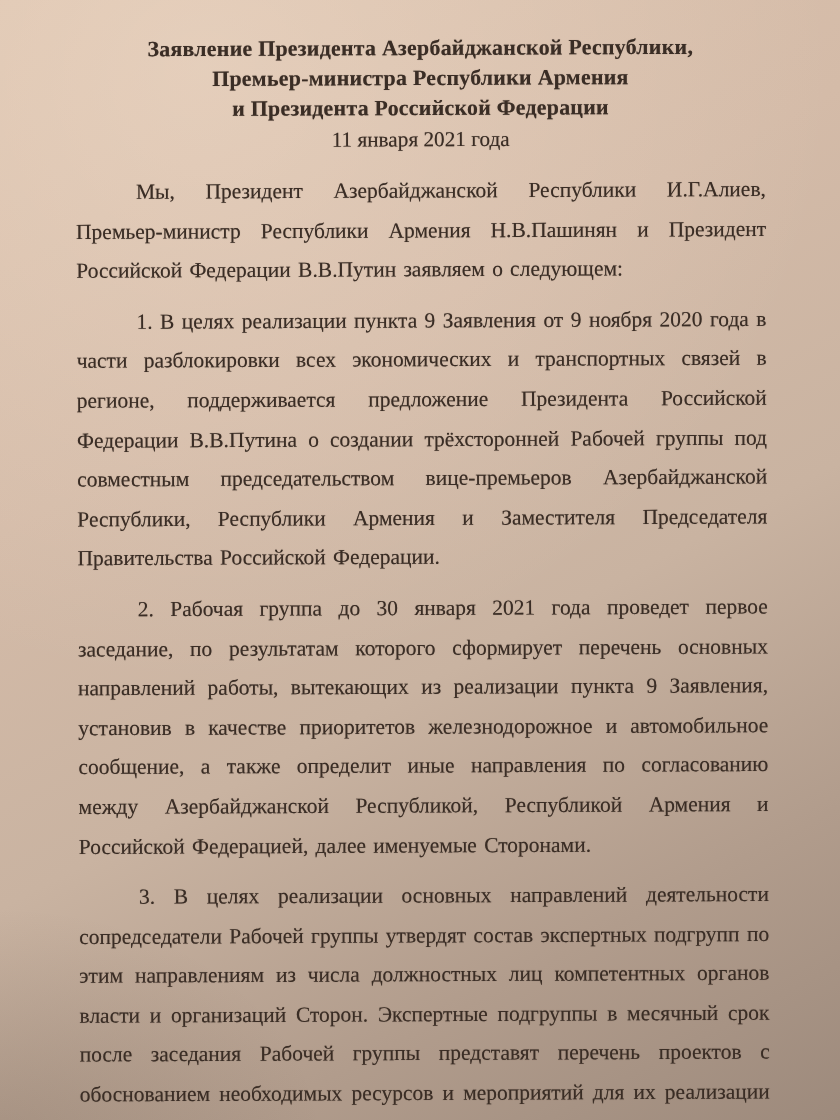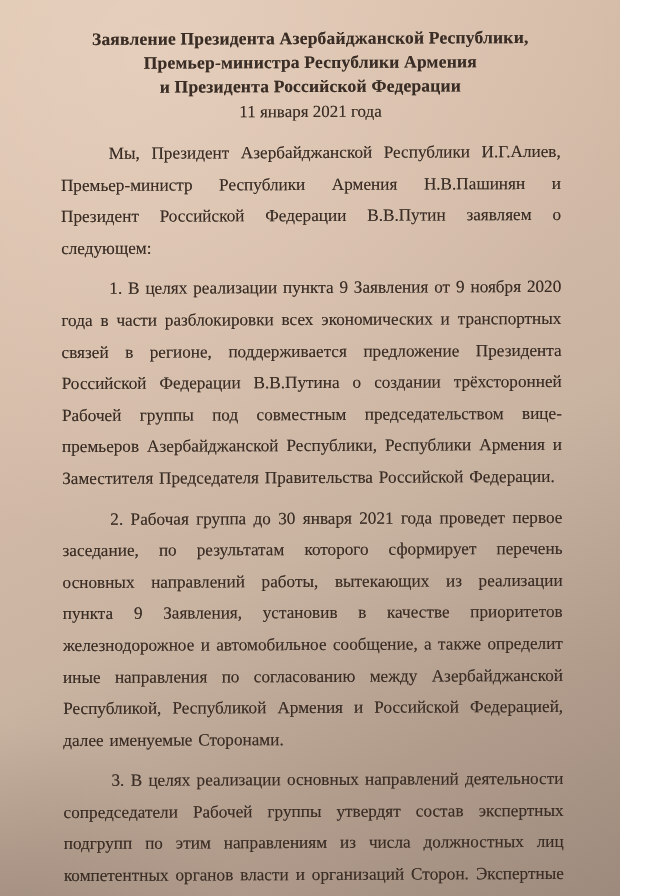--- a/index.html
+++ b/index.html
@@ -13,21 +13,21 @@
     padding: 0;
   }
   body {
     width: 672px;
     height: 896px;
     overflow: hidden;
     font-family: "Liberation Serif", "DejaVu Serif", serif;
   }
   .photo {
     position: relative;
-    width: 620px;
+    width: 672px;
     height: 896px;
     background:
       radial-gradient(55% 30% at 0% 102%, rgba(62,48,38,0.16), rgba(62,48,38,0) 70%),
       radial-gradient(130% 95% at 24% 6%, rgba(255,238,222,0.30), rgba(255,238,222,0) 58%),
       linear-gradient(152deg, var(--paper-light) 0%, #d4bba8 34%, var(--paper-mid) 58%, #b19c8c 80%, var(--paper-dark) 100%);
   }
   .page {
     position: absolute;
     top: 0; left: 0; right: 0; bottom: 0;
     padding: 26px 58px 0 62px;

